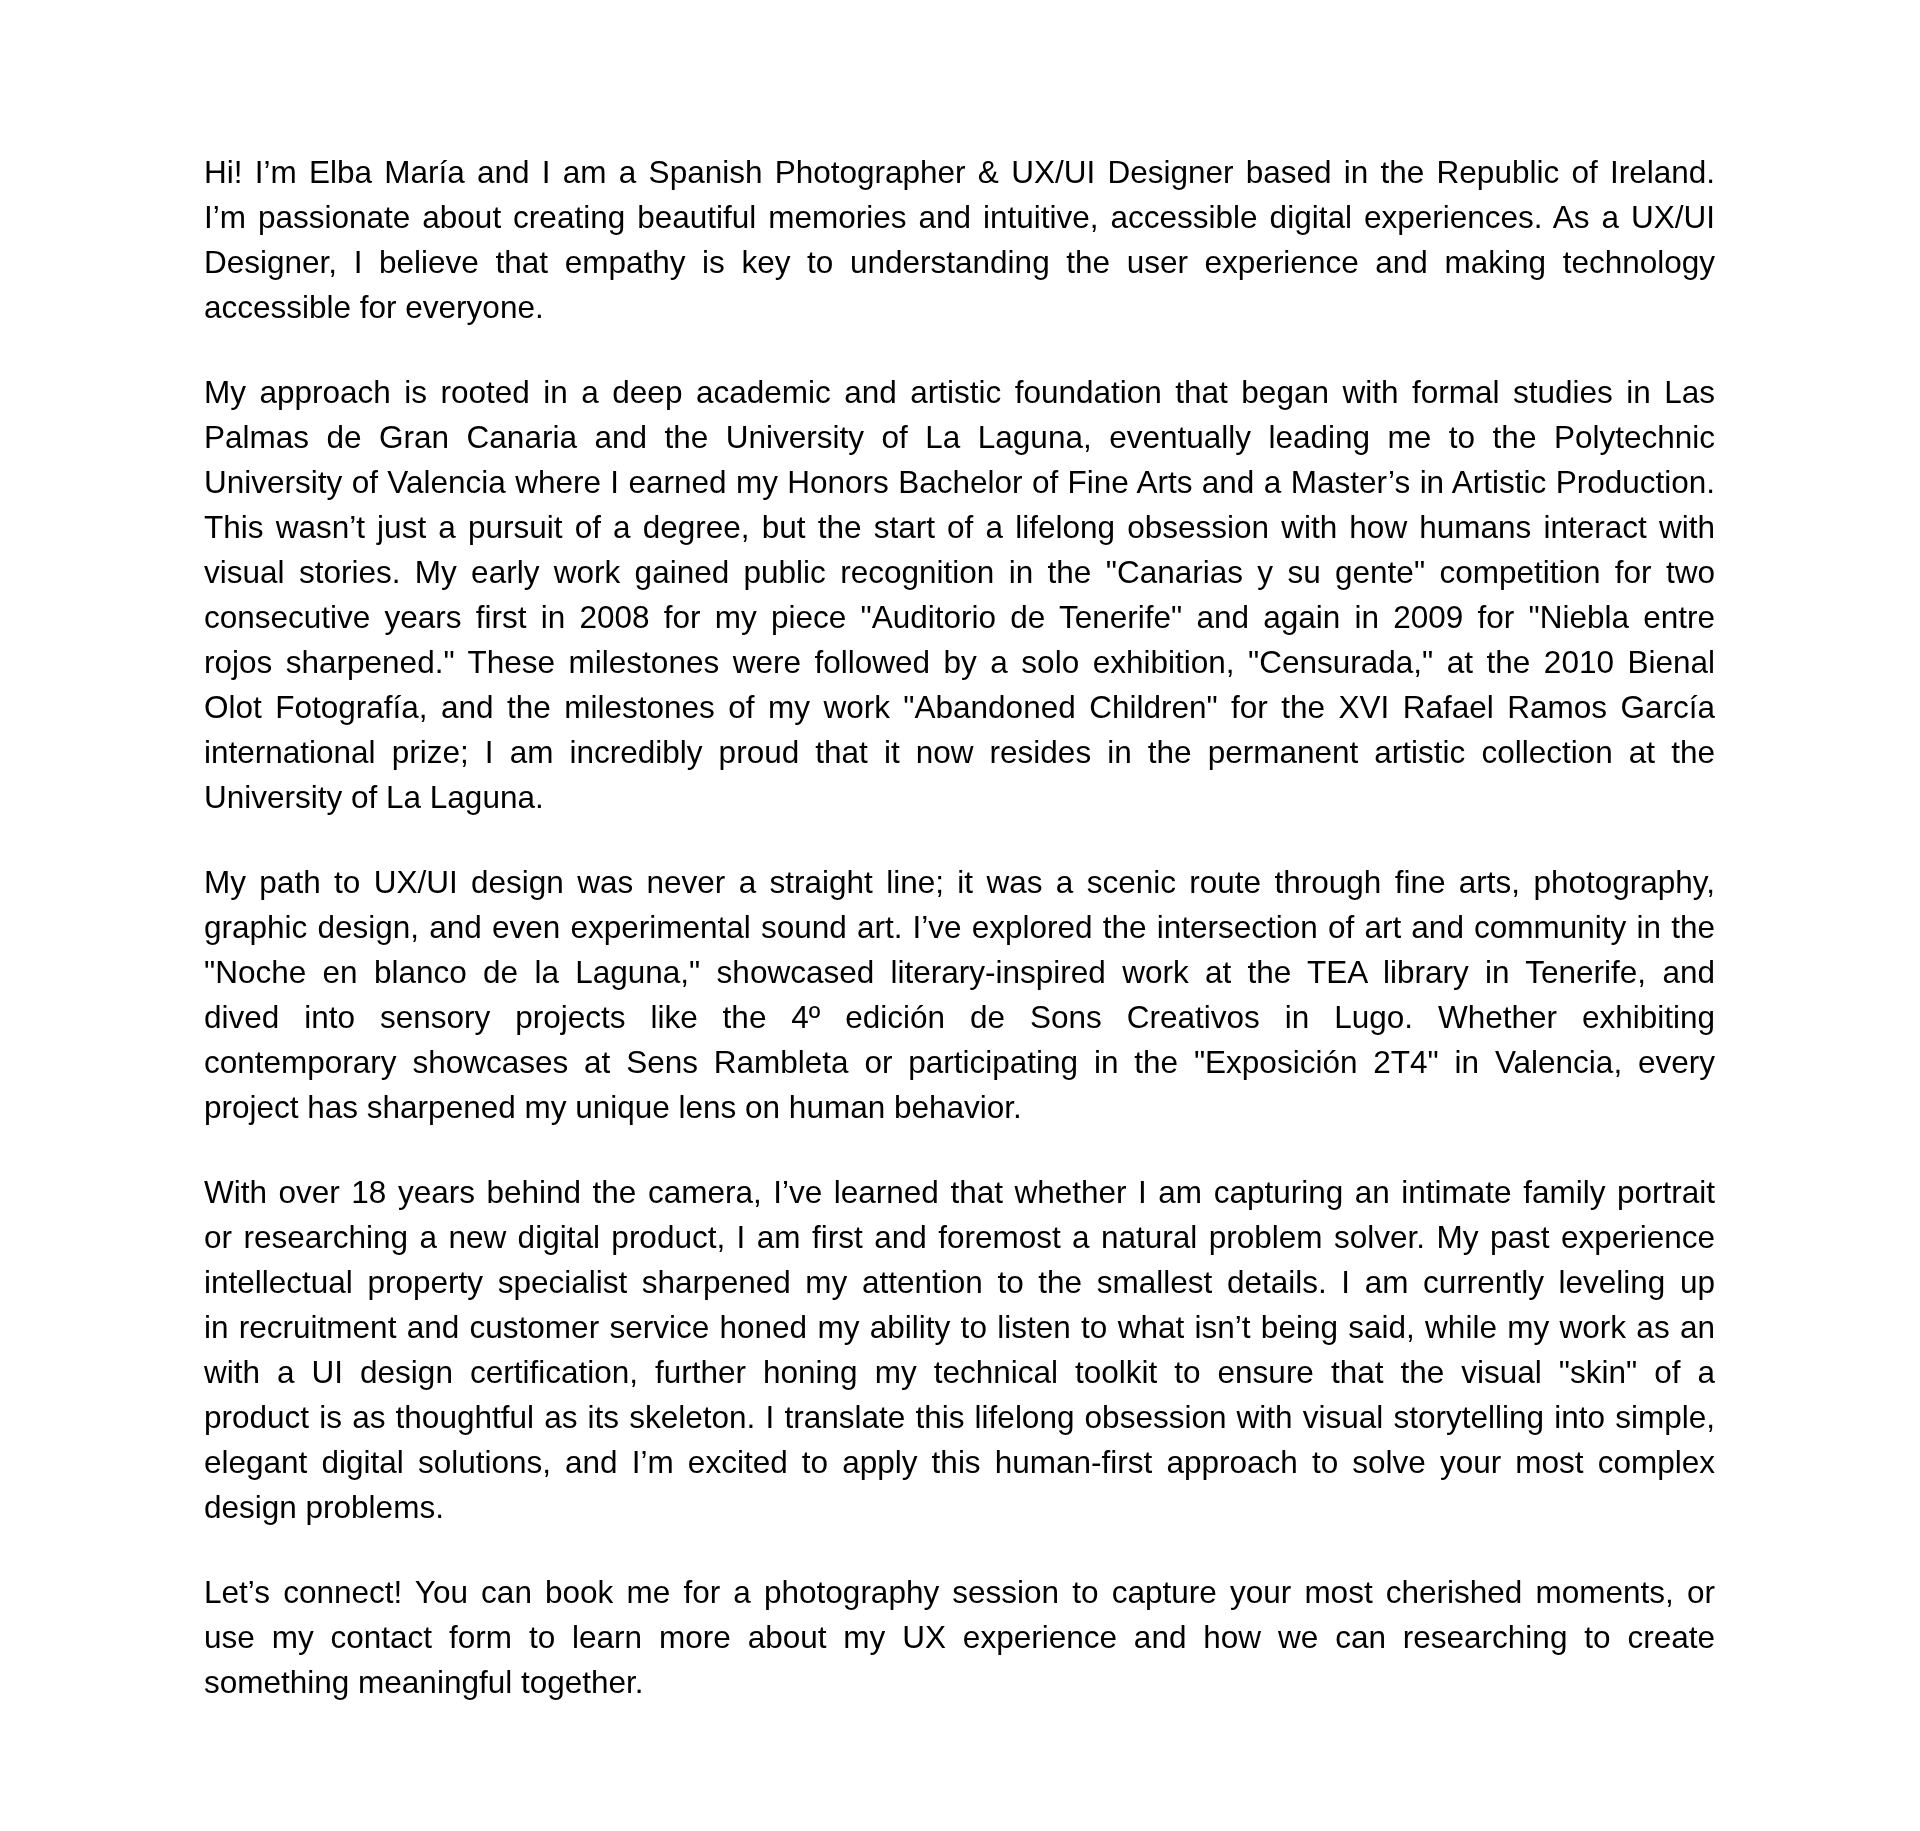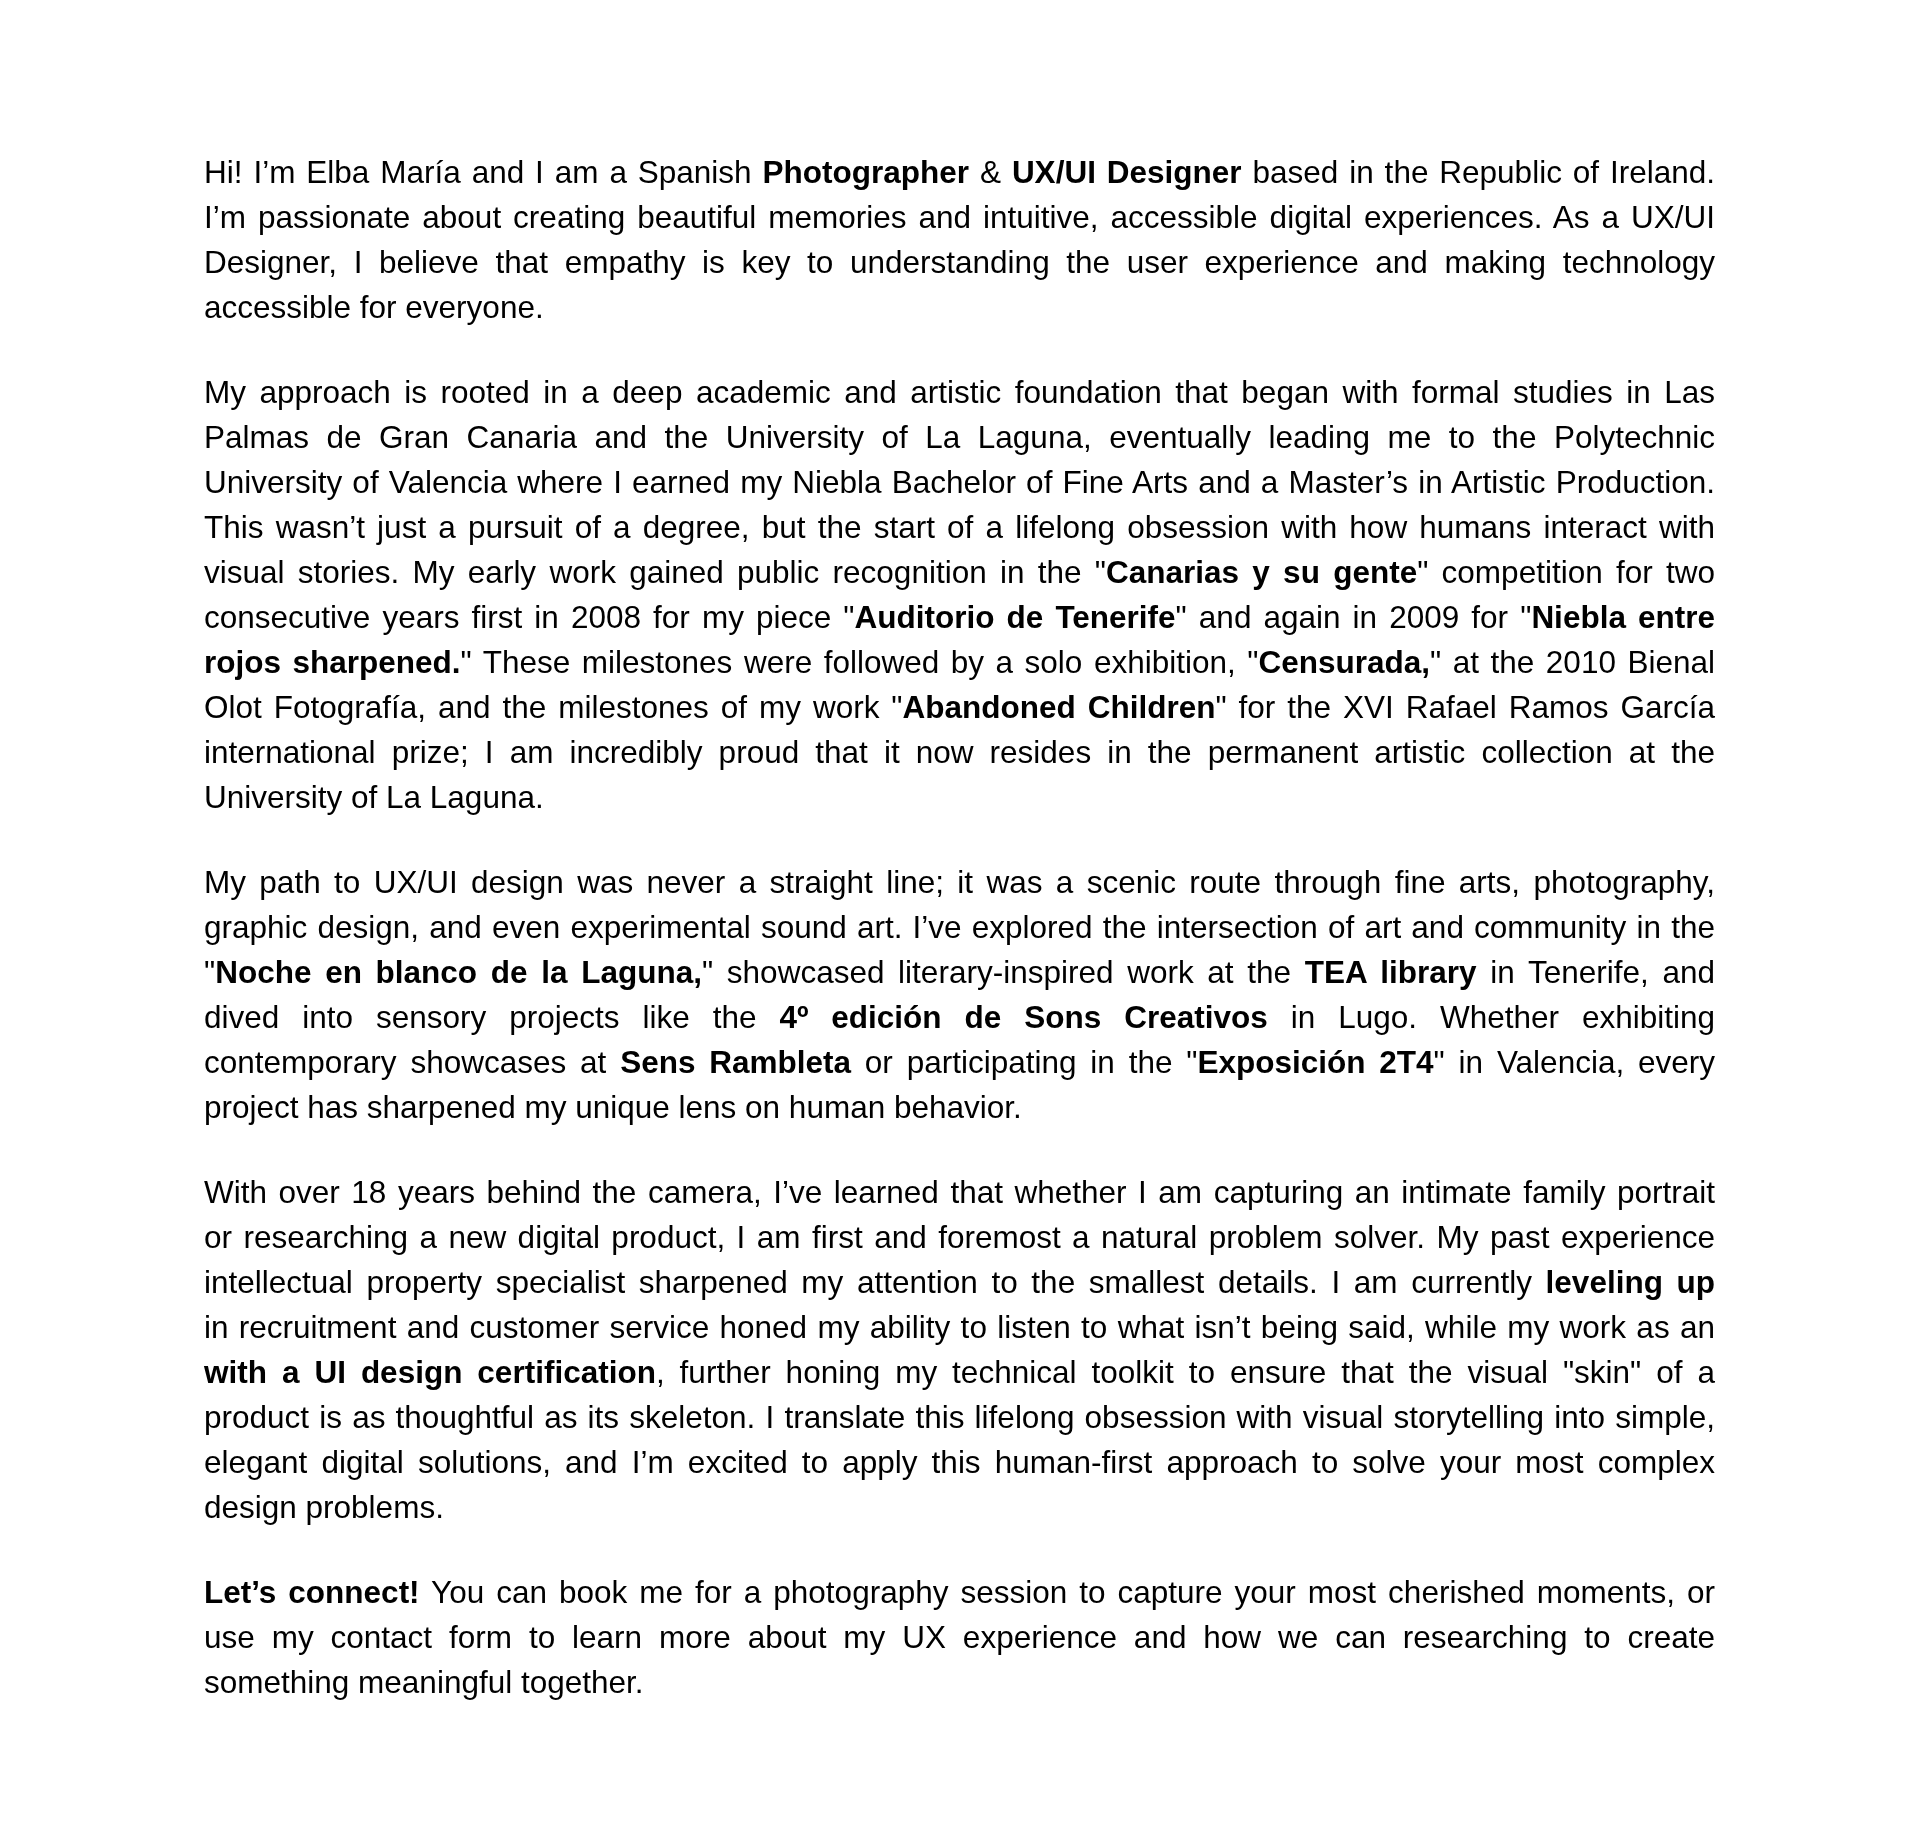--- a/index.html
+++ b/index.html
@@ -33,37 +33,37 @@
       text-align-last: justify;
       white-space: normal;
       height: 45px;
       overflow: visible;
     }
     .line.last {
       text-align: center;
       text-align-last: left;
     }
     .seg-bold {
-      font-weight: bold;
+      font-weight: normal;
     }
   </style>
 </head>
 <body>
 
 <main class="bio" id="bio-root">
     <p class="para">
       <span class="line"><span>Hi! I’m Elba María and I am a Spanish </span><span class="seg-bold">Photographer</span><span> &amp; </span><span class="seg-bold">UX/UI Designer</span><span> based in the Republic of Ireland.</span></span>
       <span class="line"><span>I’m passionate about creating beautiful memories and intuitive, accessible digital experiences. As a UX/UI</span></span>
       <span class="line"><span>Designer, I believe that empathy is key to understanding the user experience and making technology</span></span>
       <span class="line last"><span>accessible for everyone.</span></span>
     </p>
     <p class="para">
       <span class="line"><span>My approach is rooted in a deep academic and artistic foundation that began with formal studies in Las</span></span>
       <span class="line"><span>Palmas de Gran Canaria and the University of La Laguna, eventually leading me to the Polytechnic</span></span>
-      <span class="line"><span>University of Valencia where I earned my Niebla Bachelor of Fine Arts and a Master’s in Artistic Production.</span></span>
+      <span class="line"><span>University of Valencia where I earned my Honors Bachelor of Fine Arts and a Master’s in Artistic Production.</span></span>
       <span class="line"><span>This wasn’t just a pursuit of a degree, but the start of a lifelong obsession with how humans interact with</span></span>
       <span class="line"><span>visual stories. My early work gained public recognition in the "</span><span class="seg-bold">Canarias y su gente</span><span>" competition for two</span></span>
       <span class="line"><span>consecutive years first in 2008 for my piece "</span><span class="seg-bold">Auditorio de Tenerife</span><span>" and again in 2009 for "</span><span class="seg-bold">Niebla entre</span></span>
       <span class="line"><span class="seg-bold">rojos sharpened.</span><span>" These milestones were followed by a solo exhibition, "</span><span class="seg-bold">Censurada,</span><span>" at the 2010 Bienal</span></span>
       <span class="line"><span>Olot Fotografía, and the milestones of my work "</span><span class="seg-bold">Abandoned Children</span><span>" for the XVI Rafael Ramos García</span></span>
       <span class="line"><span>international prize; I am incredibly proud that it now resides in the permanent artistic collection at the</span></span>
       <span class="line last"><span>University of La Laguna.</span></span>
     </p>
     <p class="para">
       <span class="line"><span>My path to UX/UI design was never a straight line; it was a scenic route through fine arts, photography,</span></span>

